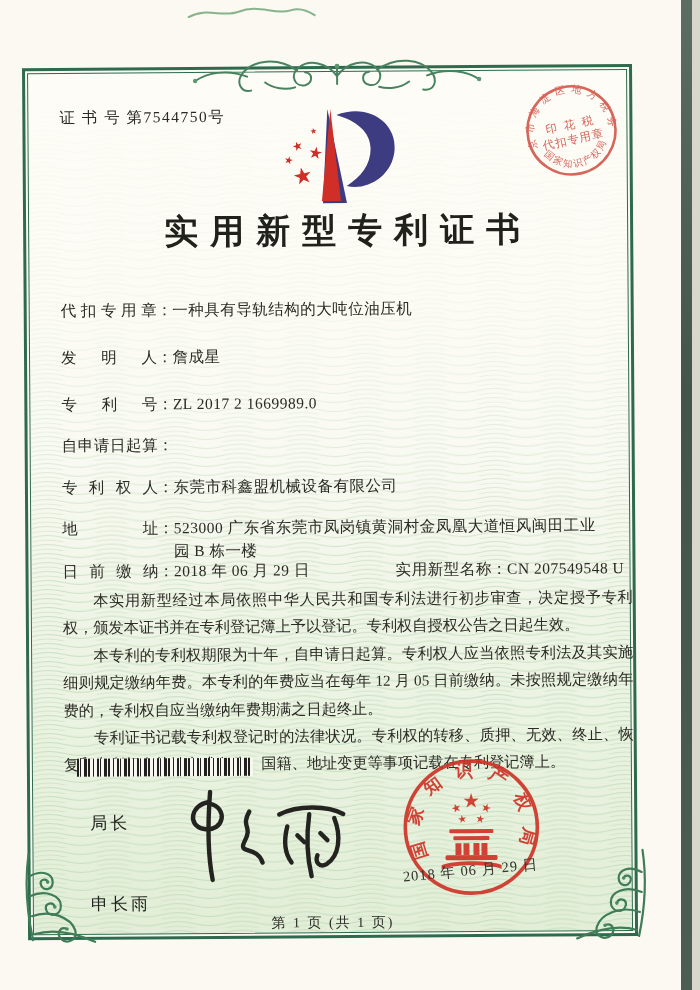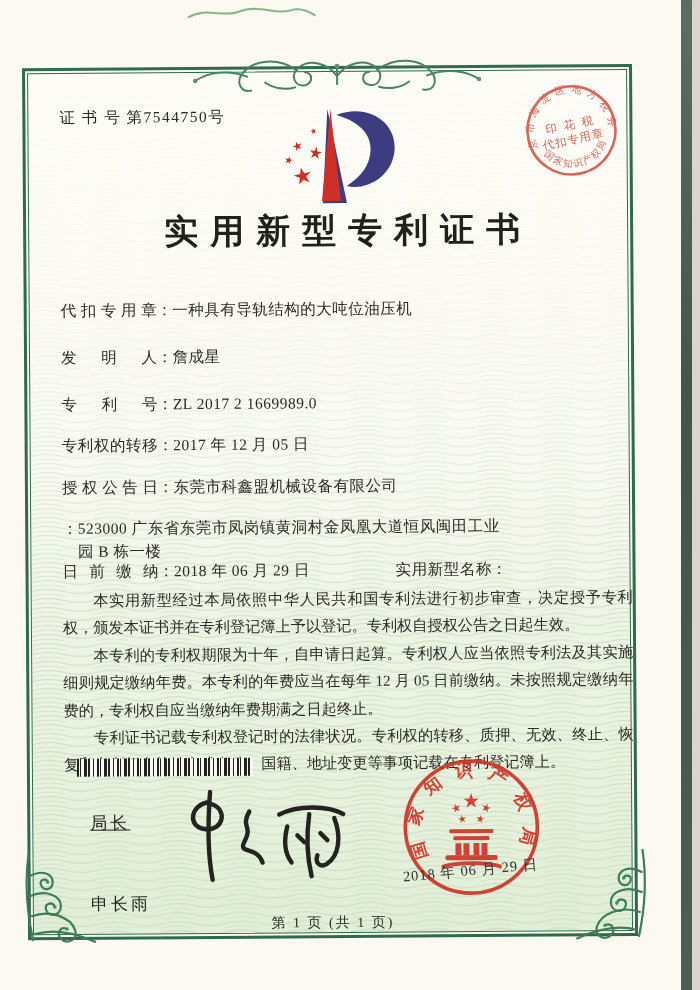--- a/index.html
+++ b/index.html
@@ -29,21 +29,21 @@
   #row-name{top:289px}#row-inventor{top:336px}#row-patno{top:383px}#row-filing{top:424px}
   #row-patentee{top:466px}#row-addr{top:507px}#row-grant{top:550px;width:576px;}
   #row-addr .fvalue{max-width:432px;}
   #grant-no-field{position:absolute;left:333px;top:0;display:flex;}
   #grant-no-field .flabel{width:96px;}
   #body-text{left:52px;top:577px;width:570px;font-size:15.2px;line-height:27.4px;
     color:#2b2b25;text-align:justify;}
   #body-text p{margin:0;text-indent:2em;}
   #barcode{left:65px;top:749px;width:176px;height:18px;
     background:repeating-linear-gradient(90deg,#20201e 0 2px,#f8f7f1 2px 3px,#20201e 3px 4px,#f8f7f1 4px 7px,#20201e 7px 10px,#f8f7f1 10px 11px,#20201e 11px 13px,#f8f7f1 13px 16px,#20201e 16px 17px,#f8f7f1 17px 20px);}
-  #signer-role{left:78px;top:802px;font-size:17px;letter-spacing:3px;color:#22221e;text-decoration:underline;}
+  #signer-role{left:78px;top:802px;font-size:17px;letter-spacing:3px;color:#22221e;}
   #signer-name{left:78px;top:883px;font-size:17px;letter-spacing:3px;color:#22221e;}
   #signature-svg{left:165px;top:775px;}
   #seal-svg{left:384px;top:745px;}
   #seal-date{left:390px;top:853px;width:160px;font-size:14.5px;color:#33332e;
     letter-spacing:1px;transform:rotate(-5deg);}
   #footer{left:0;top:906px;width:640px;text-align:center;font-size:14px;color:#2b2b25;letter-spacing:2px;}
   #stamp-svg{left:502px;top:62px;transform:rotate(-12deg);}
   #logo-svg{left:255px;top:95px;}
   #ornament-svg{left:170px;top:46px;}
   #scribble-svg{left:180px;top:-2px;}
@@ -154,43 +154,44 @@
       <span class="fvalue">詹成星</span>
     </div>
 
     <div class="frow" id="row-patno">
       <span class="flabel">专利号</span>
         <span class="fcolon">：</span>
       <span class="fvalue">ZL 2017 2 1669989.0</span>
     </div>
 
     <div class="frow" id="row-filing">
-      <span class="flabel">专利权的转移</span>
-        <span class="fcolon">：</span>
-      <span class="fvalue">2017 年 12 月 05 日</span>
+      <span class="flabel">自申请日起算</span>
+        <span class="fcolon">：</span>
     </div>
 
     <div class="frow" id="row-patentee">
-      <span class="flabel">授权公告日</span>
+      <span class="flabel">专利权人</span>
         <span class="fcolon">：</span>
       <span class="fvalue">东莞市科鑫盟机械设备有限公司</span>
     </div>
 
     <div class="frow" id="row-addr">
+      <span class="flabel">地址</span>
         <span class="fcolon">：</span>
       <span class="fvalue">523000 广东省东莞市凤岗镇黄洞村金凤凰大道恒风闽田工业园 B 栋一楼</span>
     </div>
 
     <div class="frow" id="row-grant">
       <span class="flabel">日前缴纳</span>
         <span class="fcolon">：</span>
       <span class="fvalue">2018 年 06 月 29 日</span>
       <span id="grant-no-field">
         <span class="flabel">实用新型名称</span>
           <span class="fcolon">：</span>
+        <span class="fvalue">CN 207549548 U</span>
       </span>
     </div>
   </div>
 
   <div id="body-text" class="abs">
     <p>本实用新型经过本局依照中华人民共和国专利法进行初步审查，决定授予专利权，颁发本证书并在专利登记簿上予以登记。专利权自授权公告之日起生效。</p>
     <p>本专利的专利权期限为十年，自申请日起算。专利权人应当依照专利法及其实施细则规定缴纳年费。本专利的年费应当在每年 12 月 05 日前缴纳。未按照规定缴纳年费的，专利权自应当缴纳年费期满之日起终止。</p>
     <p>专利证书记载专利权登记时的法律状况。专利权的转移、质押、无效、终止、恢复和专利权人的姓名或名称、国籍、地址变更等事项记载在专利登记簿上。</p>
   </div>
 

